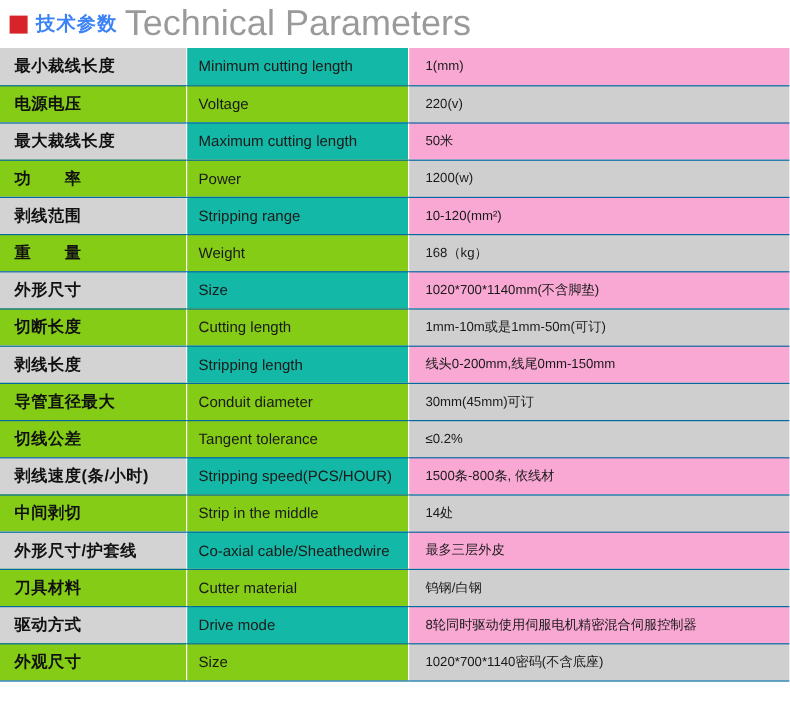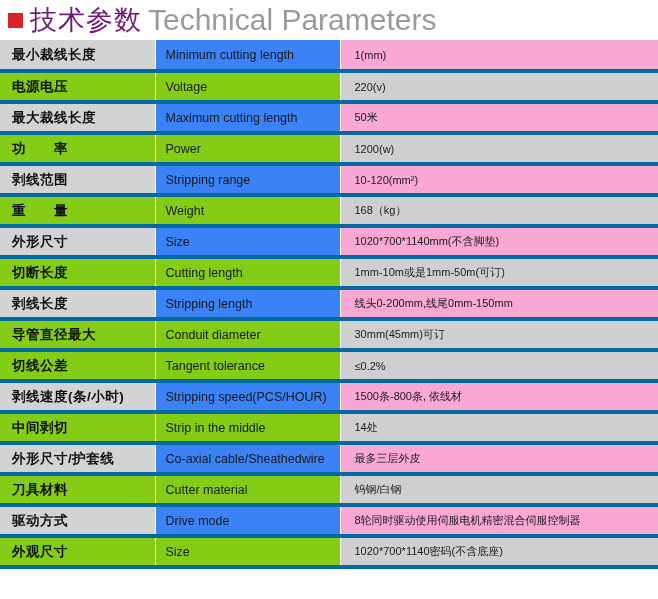--- a/index.html
+++ b/index.html
@@ -27,61 +27,61 @@
     box-sizing: border-box;
   }
   .header-marker {
     width: 15px;
     height: 15px;
     background: #d8232a;
     margin-right: 7px;
     flex: 0 0 auto;
   }
   .title-cn {
-    font-size: 27px;
-    font-weight: normal;
-    color: #701a75;
+    font-size: 16px;
+    font-weight: bold;
+    color: #3b82f6;
     letter-spacing: 1px;
     white-space: nowrap;
   }
   .title-en {
     font-size: 30px;
     color: #9a9a9a;
     margin-left: 6px;
     white-space: nowrap;
   }
   
   .spec-table {
     width: 658px;
     border-collapse: collapse;
     table-layout: fixed;
   }
   .spec-table tr {
     height: 31px;
   }
   .spec-table td {
-    border-bottom: 4px solid #0369a1;
+    border-bottom: 1px solid #0369a1;
     vertical-align: middle;
     padding: 0;
     height: 31px;
   }
   .col-cn {
     width: 155px;
     background: #d3d3d3;
     color: #111111;
     font-size: 13.5px;
     font-weight: bold;
     padding-left: 12px !important;
     box-sizing: border-box;
     border-right: 1px solid #ffffff;
     letter-spacing: 0.5px;
   }
   .col-en {
     width: 185px;
-    background: #3b82f6;
+    background: #14b8a6;
     color: #1a1a1a;
     font-size: 12.5px;
     padding-left: 10px !important;
     box-sizing: border-box;
     border-right: 1px solid #ffffff;
   }
   .col-val {
     background: #f9a8d4;
     color: #1a1a1a;
     font-size: 11px;

